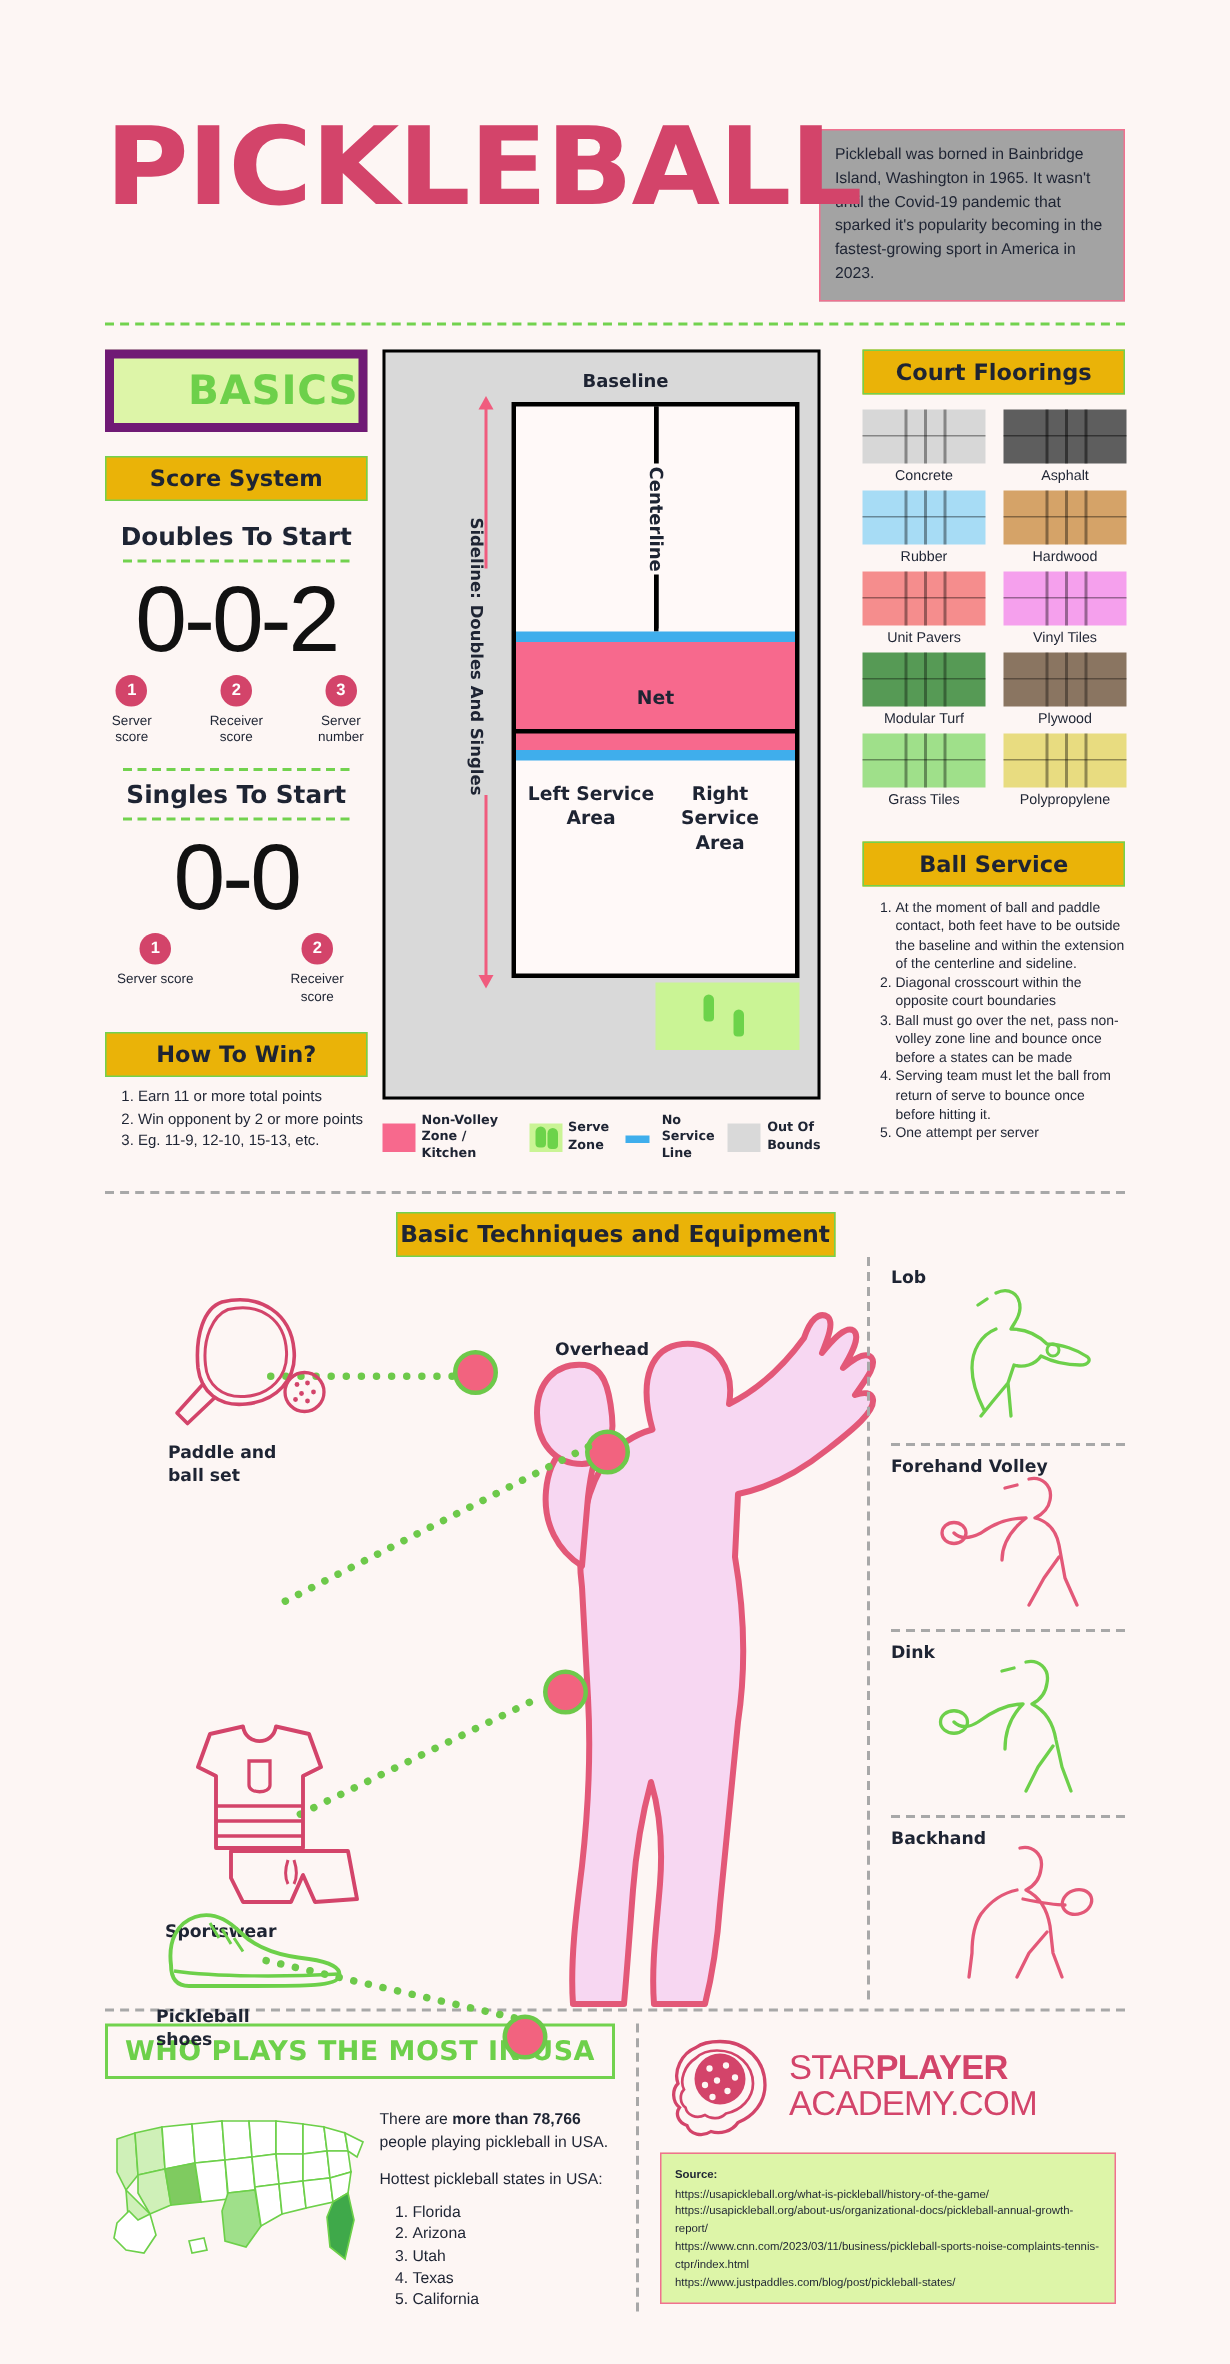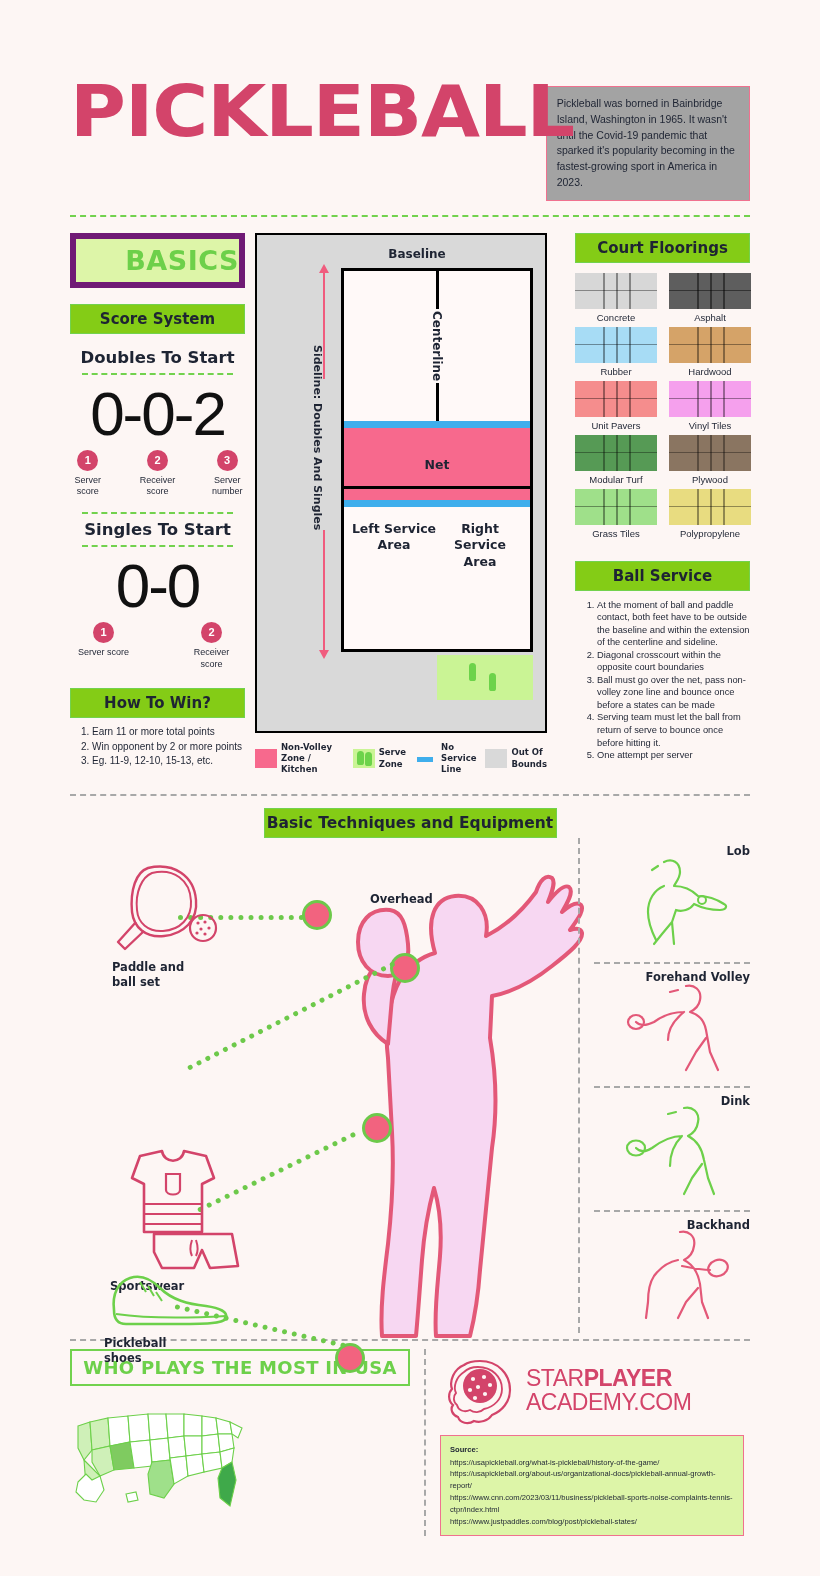--- a/index.html
+++ b/index.html
@@ -34,21 +34,21 @@
   .col-left { width: 175px; }
   .col-center { width: 292px; }
   .col-right { width: 175px; margin-left: 18px; }
 
   .green-banner {
     background: #DDF5A8; border: 6px solid #701a75; text-align: right;
     color: #6DD04A; font-weight: 900; font-size: 27px; letter-spacing: 0.5px;
     padding: 6px 0; font-family: "DejaVu Sans", sans-serif;
   }
   .sub-banner {
-    background: #84cc16; border: 1.5px solid #72D24E; text-align: center;
+    background: #eab308; border: 1.5px solid #72D24E; text-align: center;
     color: #1E2433; font-weight: 800; font-size: 15px; padding: 5px 0;
     font-family: "DejaVu Sans", sans-serif;
   }
   .sec-title { text-align: center; font-weight: 800; font-size: 16.5px; margin-top: 14px; font-family: "DejaVu Sans", sans-serif; }
   .mini-dash { border-top: 2.5px dashed #72D24E; margin: 6px 12px; height: 0; }
   .bigscore {
     text-align: center; font-size: 62px; font-weight: 300; letter-spacing: -2px;
     line-height: 1.05; color: #111; font-family: "Liberation Sans", sans-serif;
   }
   .bullets { display: flex; justify-content: center; gap: 34px; margin-top: 4px; }
@@ -108,21 +108,21 @@
 
   .service-list { font-size: 9.3px; line-height: 1.35; margin: 8px 0 0 16px; padding-left: 6px; }
 
   
   .tech { position: relative; margin-top: 12px; }
   .tech-banner { width: 293px; margin: 8px auto 0 auto; }
   .tech-body { position: relative; height: 505px; }
   .eq { position: absolute; text-align: left; }
   .eq-label { font-size: 11.5px; font-weight: 800; line-height: 1.3; font-family: "DejaVu Sans", sans-serif; }
   .tech-right { position: absolute; right: 0; top: 0; width: 172px; border-left: 2.5px dashed #A8A8A8; padding-left: 14px; height: 495px; }
-  .tech-item { height: 124px; position: relative; text-align: right; }
+  .tech-item { height: 124px; position: relative; }
   .tech-item + .tech-item { border-top: 2.5px dashed #A8A8A8; }
   .tech-name { font-size: 11.5px; font-weight: 800; padding-top: 6px; font-family: "DejaVu Sans", sans-serif; }
   .overhead-lbl { position: absolute; left: 300px; top: 54px; font-size: 11.5px; font-weight: 800; font-family: "DejaVu Sans", sans-serif; }
   .joint { position: absolute; width: 30px; height: 30px; border-radius: 50%; background: #F2637F; border: 3px solid #6DC94A; }
   .dotline { position: absolute; height: 0; border-top: 5px dotted #6DC94A; transform-origin: left center; }
 
   
   .bottom { display: flex; gap: 14px; margin-top: 8px; }
   .bottom-left { width: 340px; }
   .bottom-right { width: 320px; border-left: 2.5px dashed #A8A8A8; padding-left: 14px; }
@@ -483,20 +483,33 @@
             <path d="M132 56 L150 54 L152 70 L134 74 Z"></path>
             <path d="M146 20 L160 24 L162 36 L148 36 Z"></path>
             <path d="M148 36 L162 36 L164 50 L150 54 Z"></path>
             <path d="M150 54 L164 50 L162 64 L152 70 Z"></path>
             <path d="M152 70 L162 64 L166 82 L160 108 L150 100 L148 80 Z" fill="#3FA94A"></path>
             <path d="M160 24 L172 30 L168 40 L162 36 Z"></path>
             <path d="M8 84 L16 76 L22 82 L30 78 L34 92 L26 104 L14 102 L6 94 Z"></path>
             <path d="M56 96 L66 94 L68 102 L58 104 Z"></path>
           </g>
         </svg>
+        <div style="flex:1">
+          <div class="stat-text">
+            <span>There are </span><b>more than 78,766</b><span> people playing pickleball in USA.</span>
+          </div>
+          <div class="stat-text" style="padding-top:10px">Hottest pickleball states in USA:</div>
+          <ol class="stat-list">
+            <li>Florida</li>
+            <li>Arizona</li>
+            <li>Utah</li>
+            <li>Texas</li>
+            <li>California</li>
+          </ol>
+        </div>
       </div>
     </div>
 
     <div class="bottom-right">
       <div class="logo-row">
         <svg width="72" height="72" viewBox="0 0 72 72">
           <path d="M36 6 C54 6,66 19,66 35 C66 47,58 56,48 60 C44 66,36 68,30 66 C24 70,16 68,14 62 C8 60,6 54,9 50 C4 46,4 38,8 34 C5 26,10 14,20 10 C24 7,30 6,36 6 Z" fill="none" stroke="#D3446A" stroke-width="2.2"></path>
           <path d="M34 12 C48 12,58 22,58 34 C58 44,50 52,40 54 C36 58,30 58,26 55 C20 58,14 55,13 50 C9 47,9 41,12 38 C9 32,12 22,20 17 C24 13,29 12,34 12 Z" fill="none" stroke="#D3446A" stroke-width="1.8"></path>
           <circle cx="36" cy="31" r="17" fill="#D3446A"></circle>
           <circle cx="29" cy="24" r="2.1" fill="#FDF6F4"></circle>

